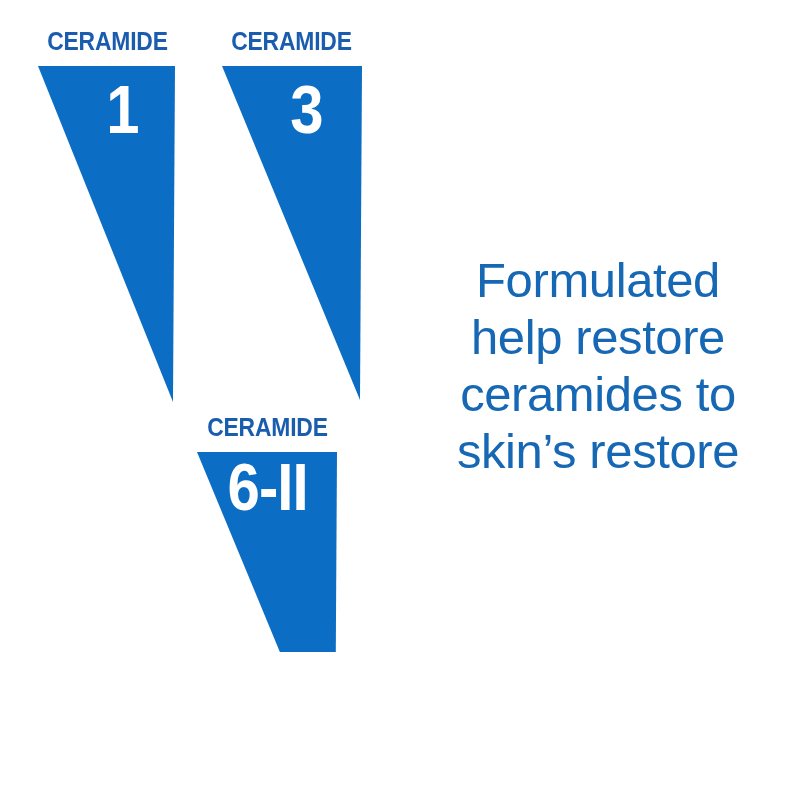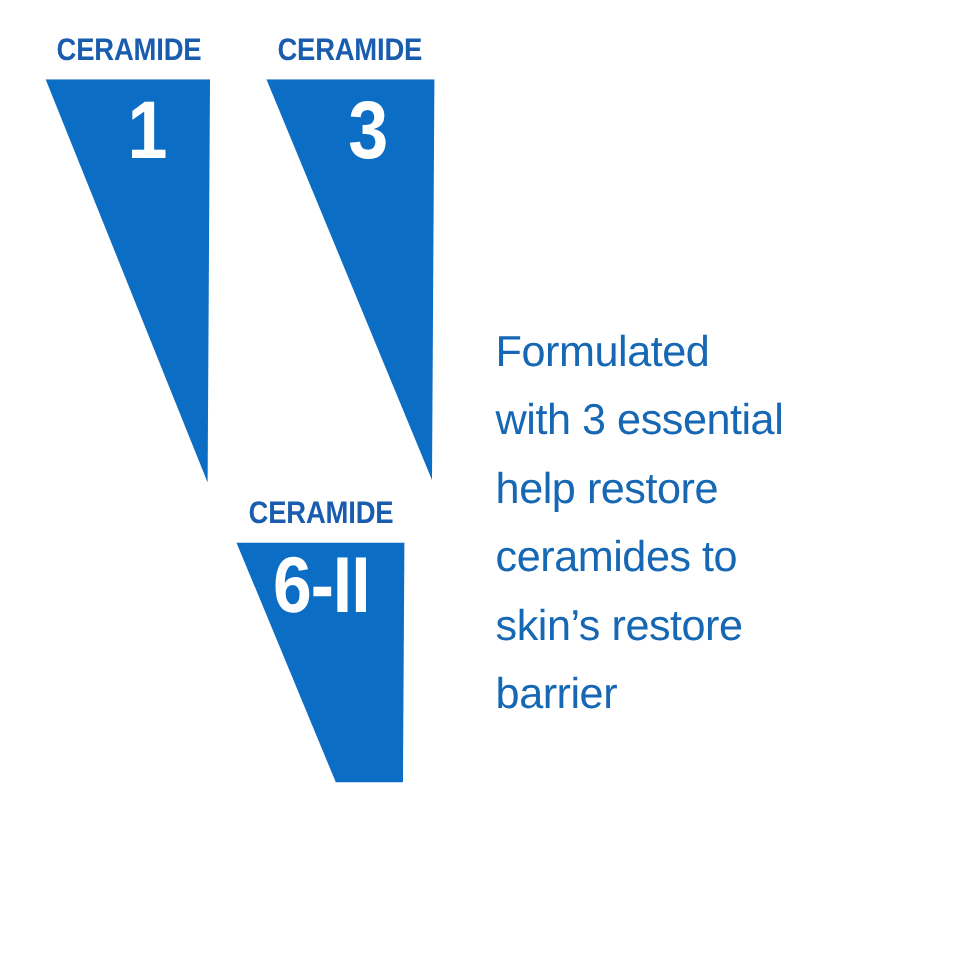--- a/index.html
+++ b/index.html
@@ -67,29 +67,30 @@
 
   
   #badge-6 { left: 180px; top: 412px; width: 175px; }
   #badge-6 .wedge-wrap { top: 40px; }
   #badge-6 .wedge-number { font-size: 66px; left: 42px; top: 42px; letter-spacing: -1px; }
 
   
   #copy-block {
     position: absolute;
     left: 413px;
-    top: 264px;
+    top: 252px;
     width: 370px;
     color: #1668B4;
     font-family: "Liberation Sans", sans-serif;
     font-weight: normal;
-    font-size: 36px;
+    font-size: 49px;
     line-height: 57px;
     letter-spacing: -0.4px;
     user-select: none;
+    text-align: center;
   }
   #copy-block .copy-line { display: block; white-space: nowrap; }
 </style>
 </head>
 <body>
 
 <div id="canvas">
 
   <div class="ceramide-badge" id="badge-1">
     <div class="ceramide-label">CERAMIDE</div>
@@ -116,20 +117,18 @@
     <div class="wedge-wrap">
       <svg class="wedge-svg" width="175" height="350" viewBox="0 0 175 350">
         <polygon points="17,0 157,0 155,333" fill="#0C6DC4"></polygon>
       </svg>
     </div>
     <div class="wedge-number">6-II</div>
   </div>
 
   <div id="copy-block">
     <span class="copy-line">Formulated</span>
-    <span class="copy-line">with 3 essential</span>
     <span class="copy-line">help restore</span>
     <span class="copy-line">ceramides to</span>
     <span class="copy-line">skin’s restore</span>
-    <span class="copy-line">barrier</span>
   </div>
 
 </div>
 
 </body></html>

